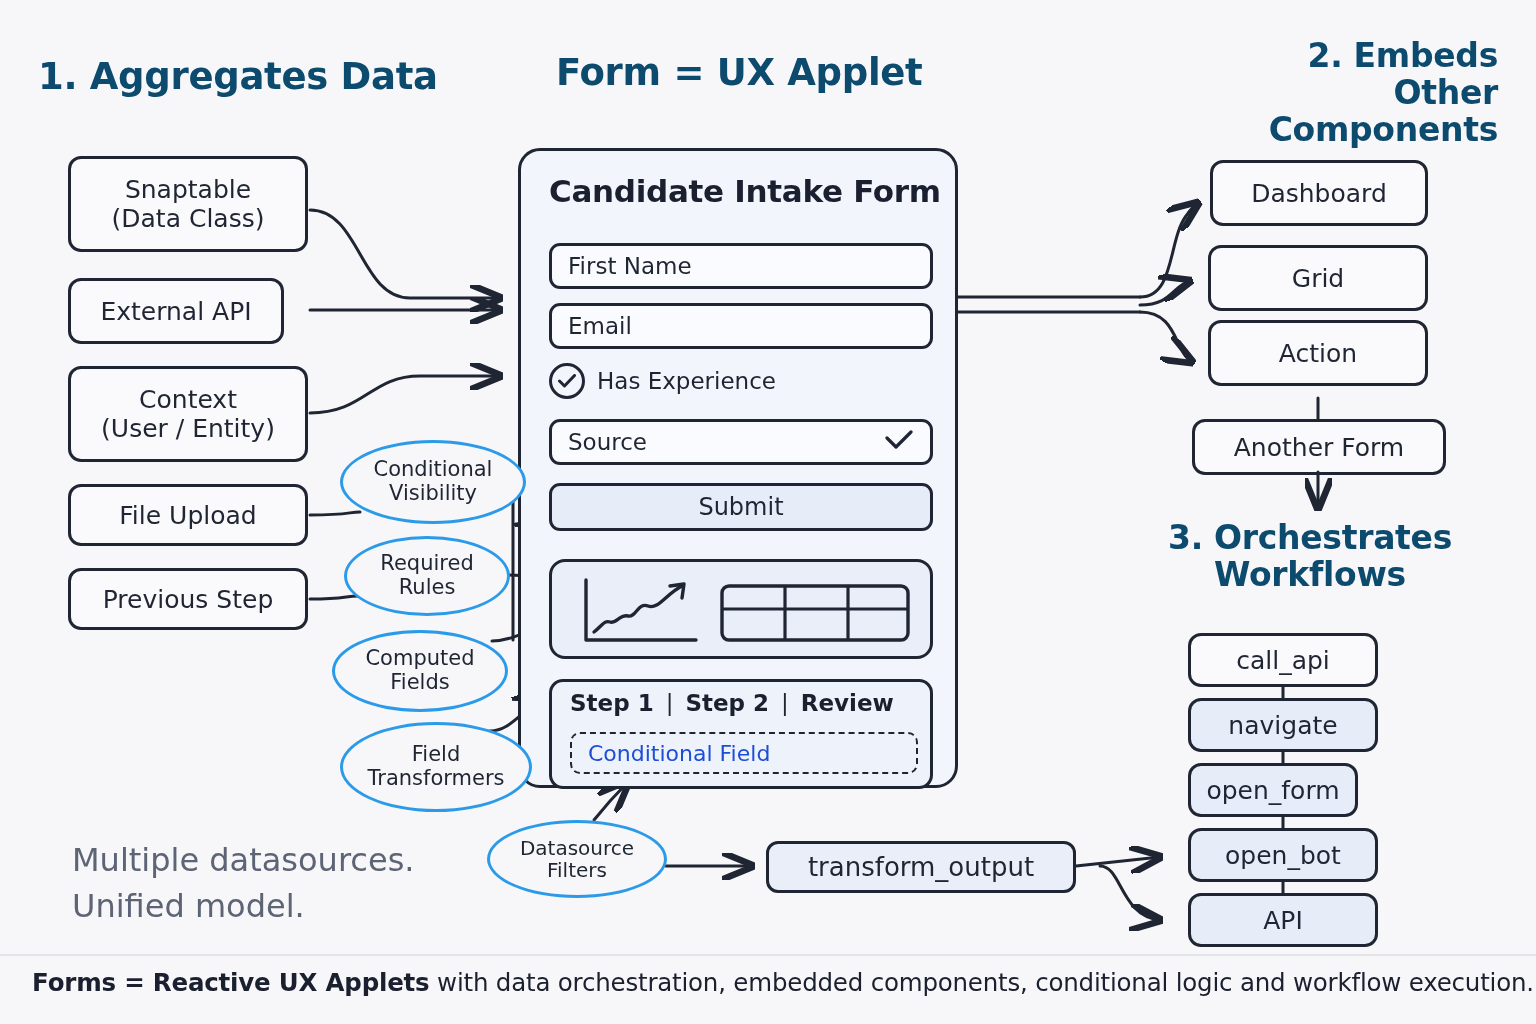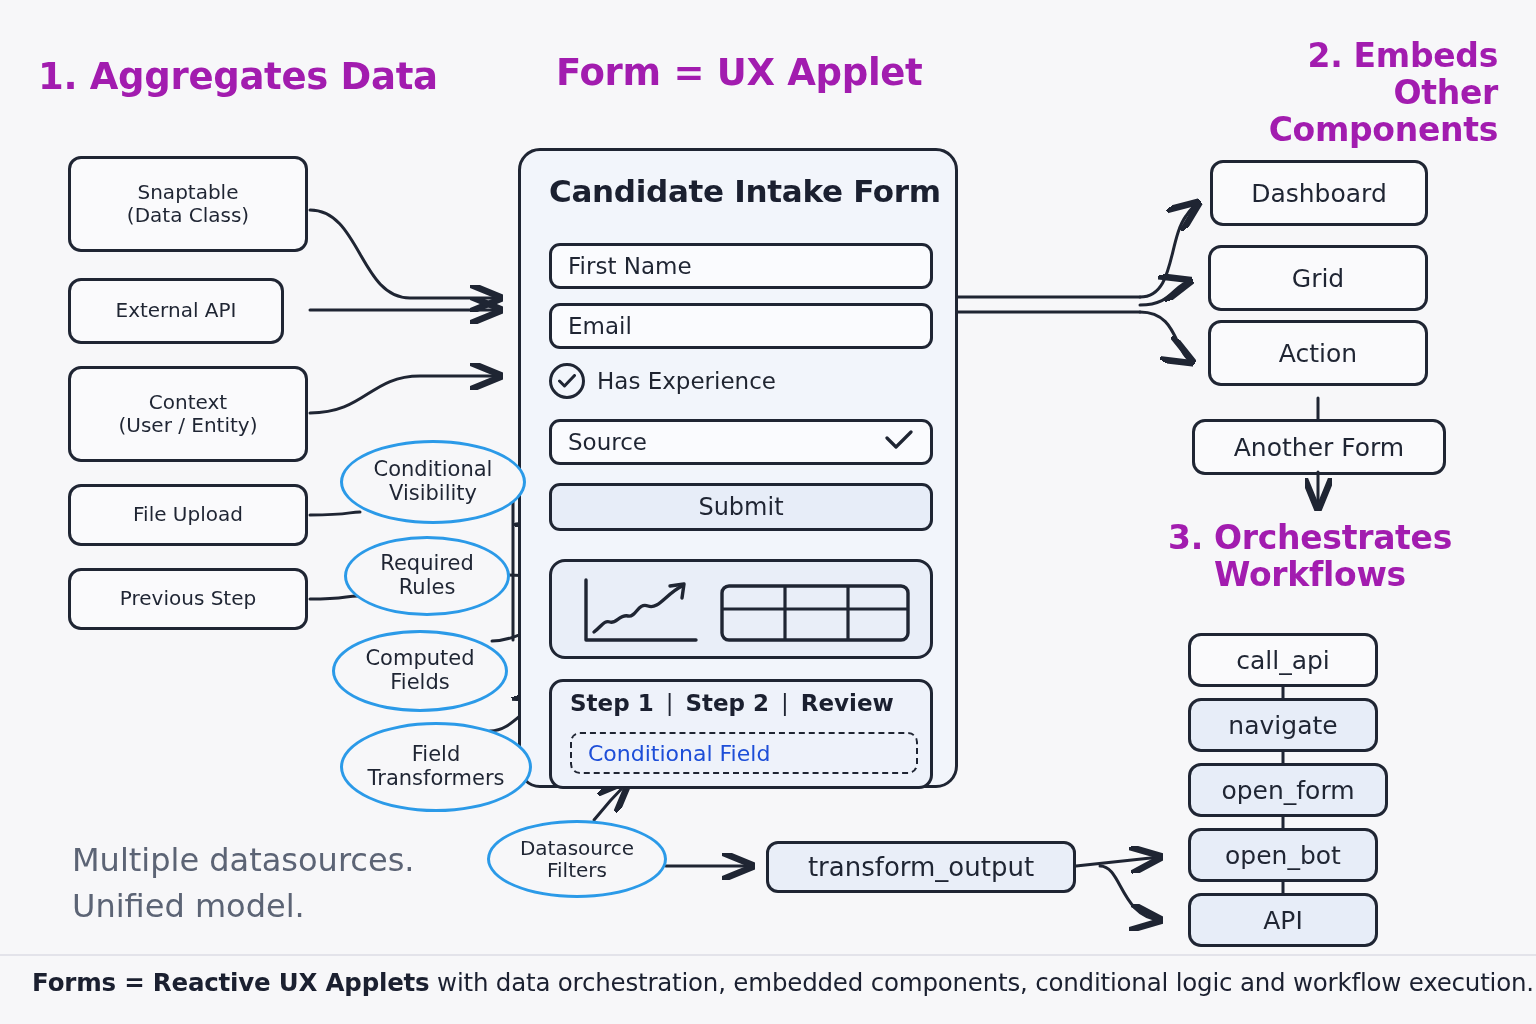--- a/index.html
+++ b/index.html
@@ -13,35 +13,35 @@
   }
   #stage{position:absolute;inset:0;width:1536px;height:1024px;}
 
   
   .abs{position:absolute;box-sizing:border-box;}
   .ctr{display:flex;align-items:center;justify-content:center;text-align:center;}
 
   
   .h-sec{
     font-weight:700;
-    color:#a21caf;
+    color:#0c4a6e;
     letter-spacing:-0.3px;
     line-height:1.12;
   }
   #head-aggregates{left:38px;top:56px;font-size:37px;}
   #head-form{left:556px;top:52px;font-size:37px;}
   #head-embeds{left:1158px;top:38px;width:340px;text-align:right;font-size:33px;}
   #head-orchestrates{left:1130px;top:520px;width:360px;text-align:center;font-size:33px;}
 
   
   .srcbox{
     border:3.2px solid #1f2533;
     border-radius:13px;
     background:#fafafc;
-    font-size:20px;
+    font-size:25px;
     color:#1f2533;
     line-height:1.16;
     padding:2px 6px;
   }
 
   
   .rbox{
     border:3.2px solid #1f2533;
     border-radius:13px;
     background:#fafafc;
@@ -322,21 +322,21 @@
   <div class="abs rbox ctr" style="left:1192px;top:419px;width:254px;height:56px;">
     <span>Another Form</span>
   </div>
 
   <div class="abs rbox ctr" style="left:1188px;top:633px;width:190px;height:54px;">
     <span>call_api</span>
   </div>
   <div class="abs rbox filled ctr" style="left:1188px;top:698px;width:190px;height:54px;">
     <span>navigate</span>
   </div>
-  <div class="abs rbox filled ctr" style="left:1188px;top:763px;width:200px;height:54px;">
+  <div class="abs rbox filled ctr" style="left:1188px;top:763px;width:170px;height:54px;">
     <span>open_form</span>
   </div>
   <div class="abs rbox filled ctr" style="left:1188px;top:828px;width:190px;height:54px;">
     <span>open_bot</span>
   </div>
   <div class="abs rbox filled ctr" style="left:1188px;top:893px;width:190px;height:54px;">
     <span>API</span>
   </div>
 
   <div class="abs rbox filled ctr" id="transform-box">

